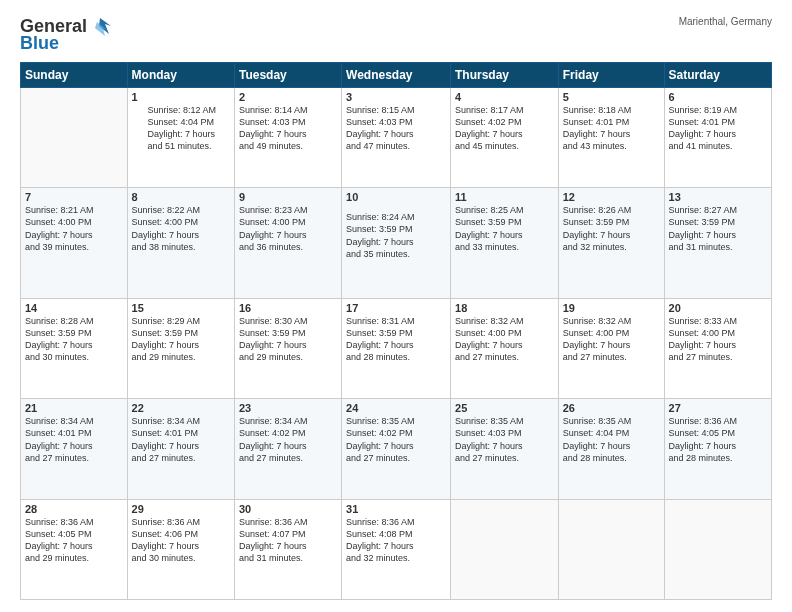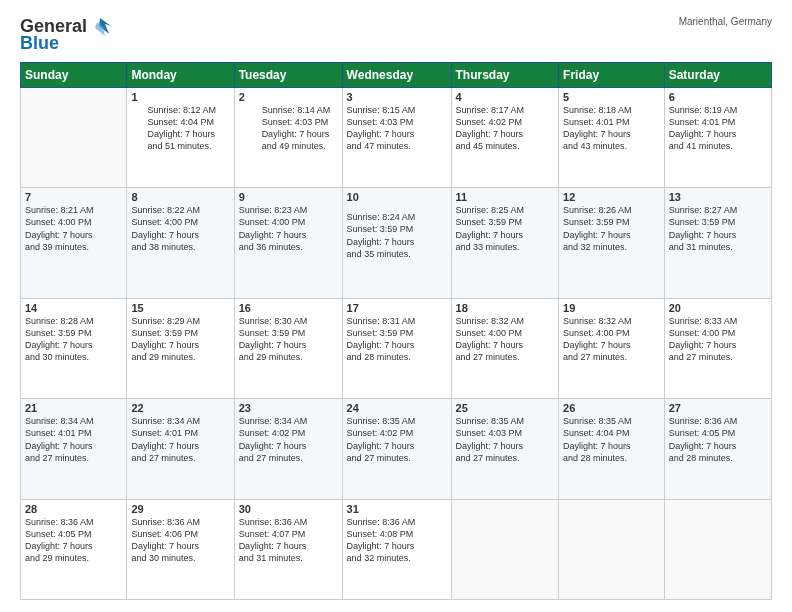--- a/index.html
+++ b/index.html
@@ -47,21 +47,21 @@
     .subtitle {
       font-size: 10px;
       color: #555;
     }
     .calendar {
       width: 100%;
       border-collapse: collapse;
       flex: 1;
     }
     .calendar th {
-      background-color: #15803d;
+      background-color: #0c4a6e;
       color: #fff;
       font-size: 12px;
       font-weight: bold;
       padding: 5px 4px;
       text-align: left;
       border: 1px solid #1a5a8a;
     }
     .calendar td {
       border: 1px solid #ccc;
       vertical-align: top;
@@ -128,21 +128,21 @@
           <td class="empty-cell"></td>
           <td>
             <span class="day-number">1</span>
             <div class="day-info" style="white-space: pre-line; margin-left: 16px;">Sunrise: 8:12 AM
 Sunset: 4:04 PM
 Daylight: 7 hours
 and 51 minutes.</div>
           </td>
           <td>
             <span class="day-number">2</span>
-            <div class="day-info" style="white-space: pre-line; margin-left: 23px;">Sunrise: 8:14 AM
+            <div class="day-info" style="white-space: pre-line;">Sunrise: 8:14 AM
 Sunset: 4:03 PM
 Daylight: 7 hours
 and 49 minutes.</div>
           </td>
           <td>
             <span class="day-number">3</span>
             <div class="day-info" style="white-space: pre-line;">Sunrise: 8:15 AM
 Sunset: 4:03 PM
 Daylight: 7 hours
 and 47 minutes.</div>

